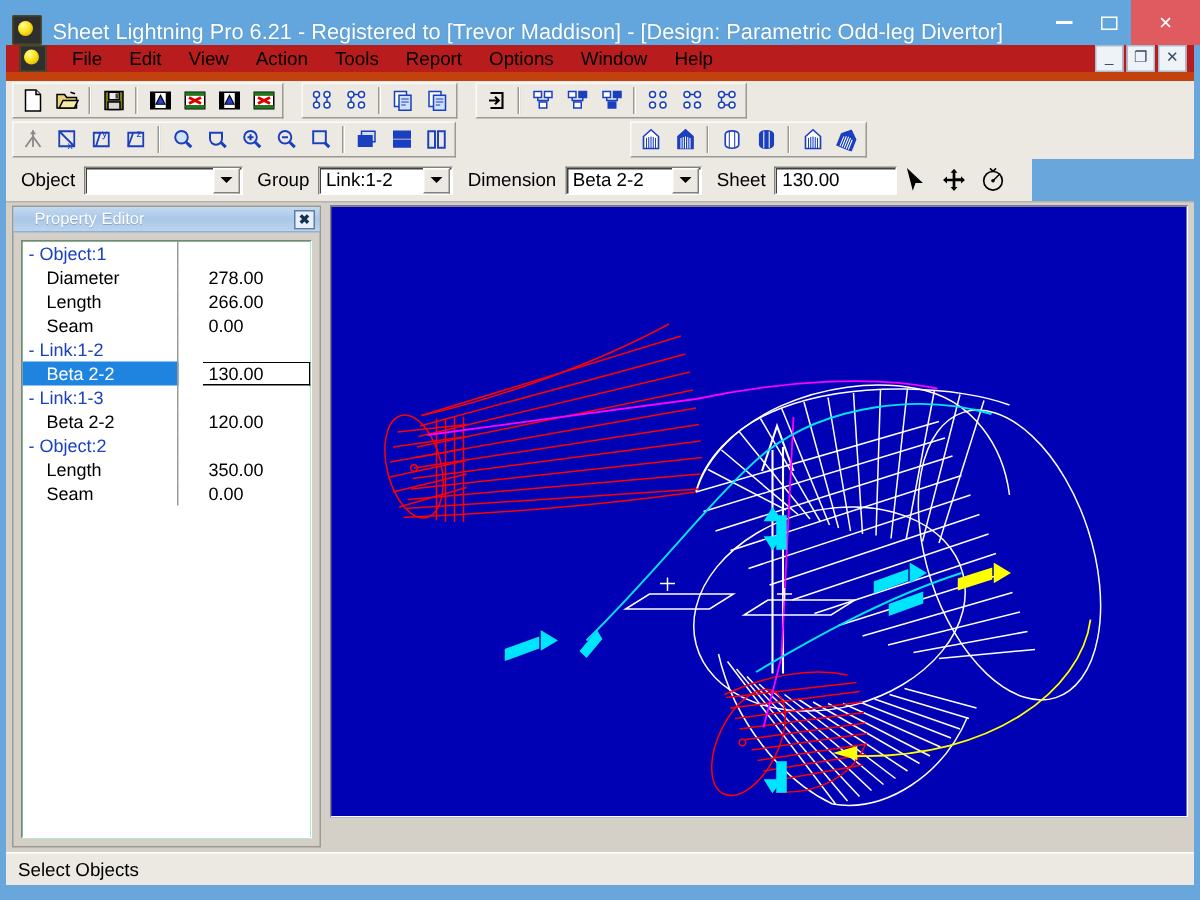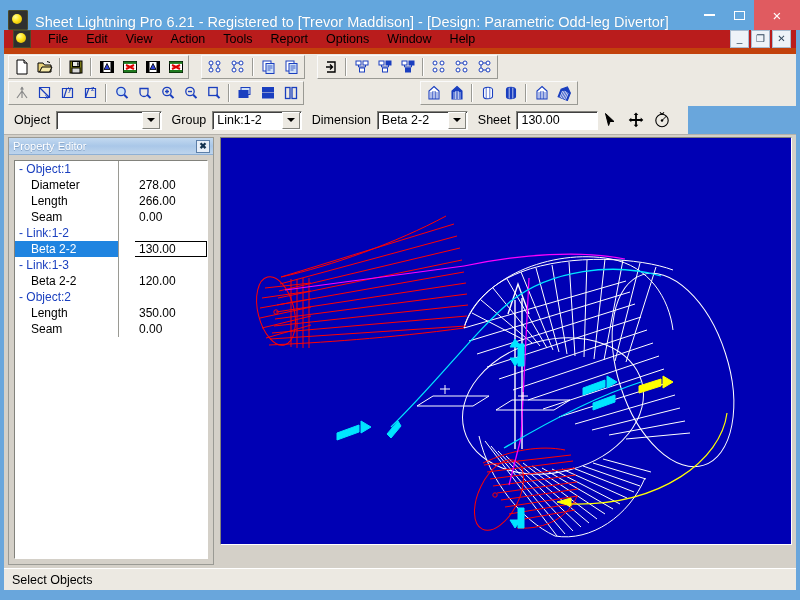--- a/index.html
+++ b/index.html
@@ -142,21 +142,21 @@
     border:1px solid #9a9a94;
     box-sizing:border-box;
   }
   .prop-title{
     height:16px;
     background:linear-gradient(to bottom,#c3d9f0 0%,#a9c7e8 50%,#bdd4ec 100%);
     display:flex;align-items:center;
     border-bottom:1px solid #8fb0d4;
   }
   .prop-title span.t{
-    color:#ffffff;font-size:11px;padding-left:4px;white-space:nowrap;
+    color:#ffffff;font-size:11px;padding-left:14px;white-space:nowrap;
     text-shadow:0 1px 0 rgba(90,120,160,.5);
   }
   .prop-close{
     margin-left:auto;margin-right:3px;width:12px;height:11px;
     border:1px solid #5c7fa8;background:#e8eff8;
     display:flex;align-items:center;justify-content:center;
     font-size:9px;color:#14324f;font-weight:bold;line-height:1;
   }
   .prop-body{
     position:absolute;left:5px;top:22px;right:5px;bottom:5px;

